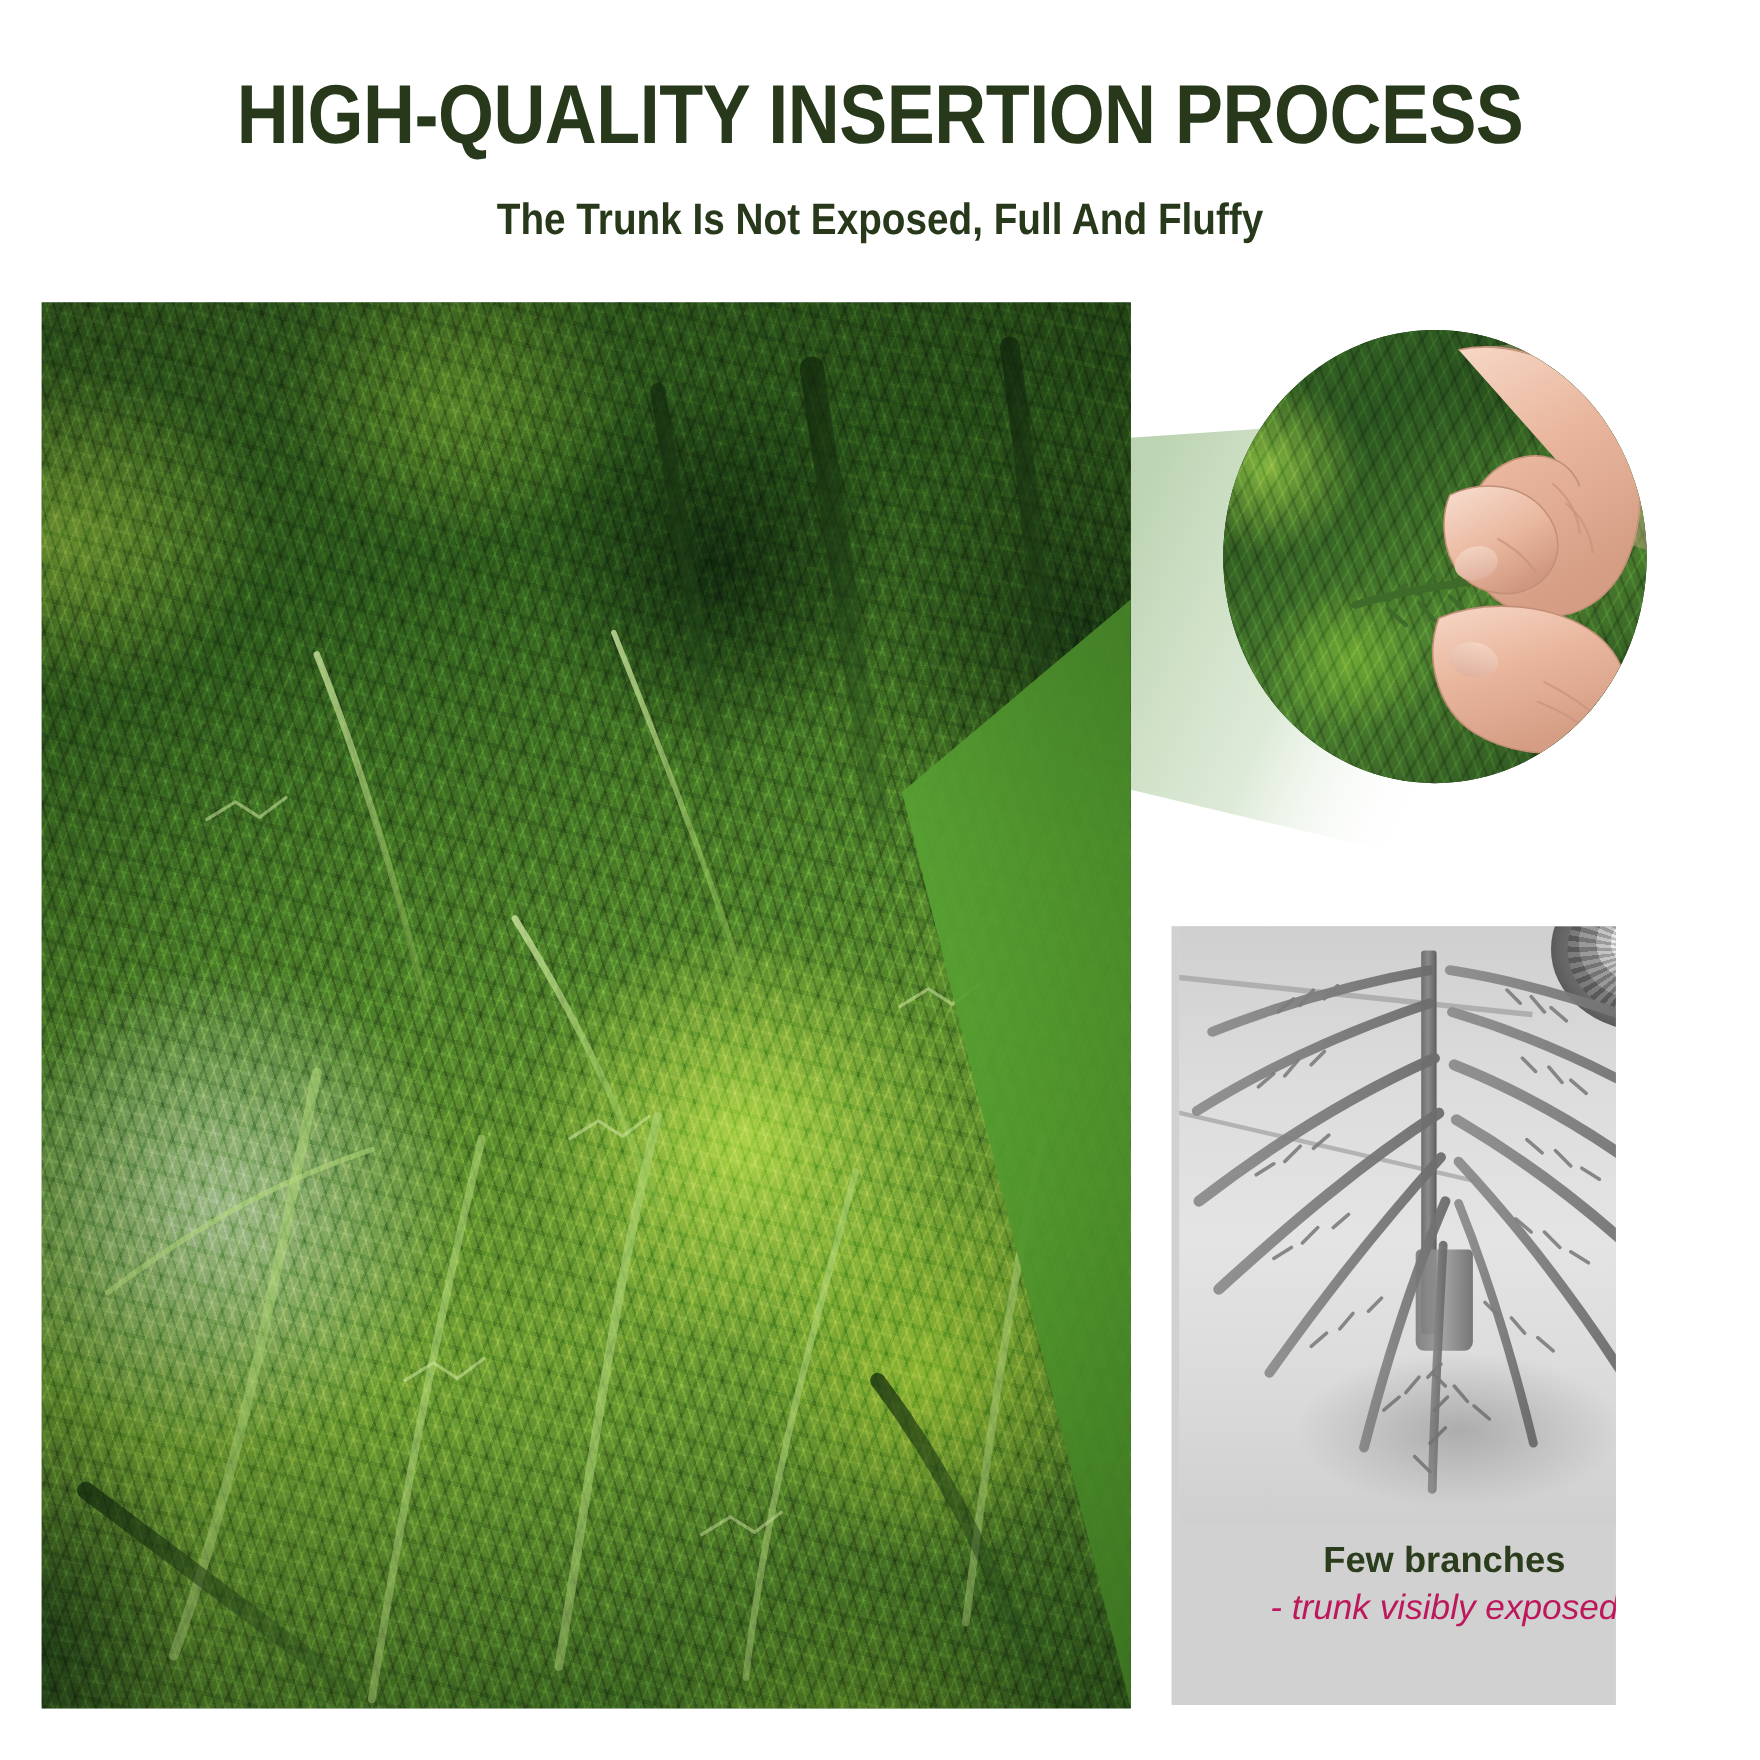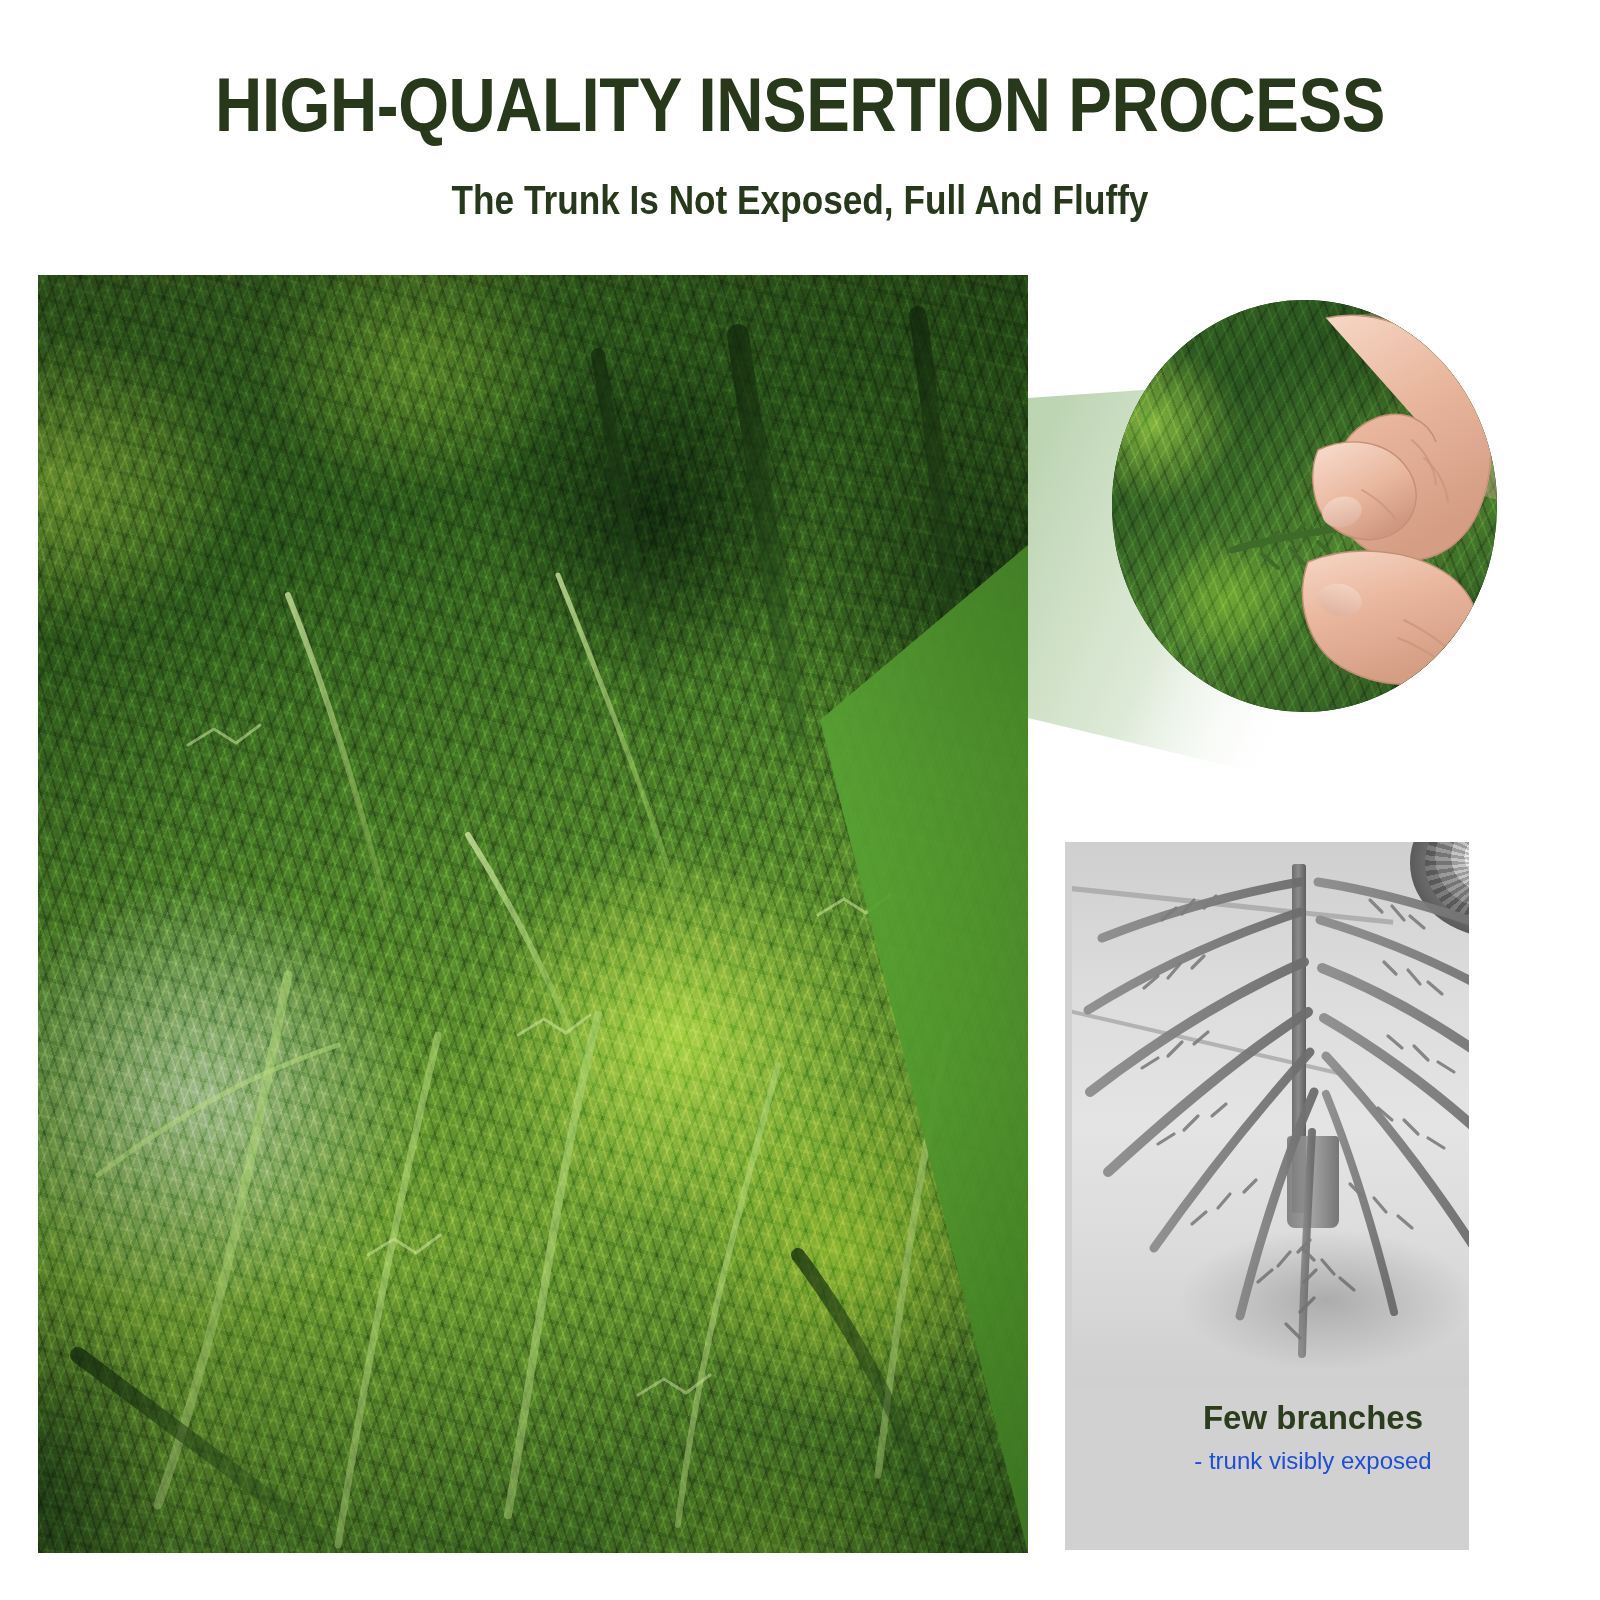--- a/index.html
+++ b/index.html
@@ -302,24 +302,25 @@
   .cc-title {
     font-family: "Liberation Sans", sans-serif;
     font-size: 33px;
     line-height: 40px;
     font-weight: 700;
     color: #2b3d1c;
   }
   .cc-sub {
     margin-top: 6px;
     font-family: "Liberation Sans", sans-serif;
-    font-size: 24px;
+    font-size: 32px;
     line-height: 34px;
     font-weight: 400;
-    color: #1d4ed8;
+    color: #be185d;
+    font-style: italic;
   }
 </style>
 </head>
 <body>
 
 <div id="stage">
 
   <div class="header">
     <div class="title">HIGH-QUALITY INSERTION PROCESS</div>
     <div class="subtitle">The Trunk Is Not Exposed, Full And Fluffy</div>

